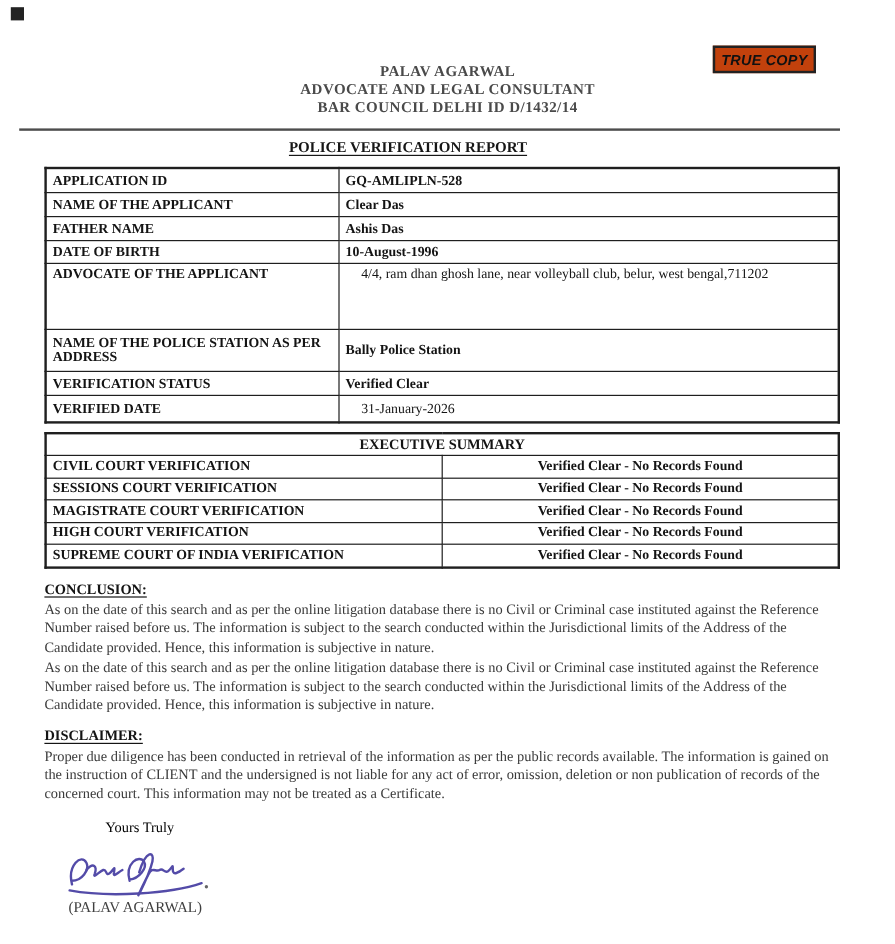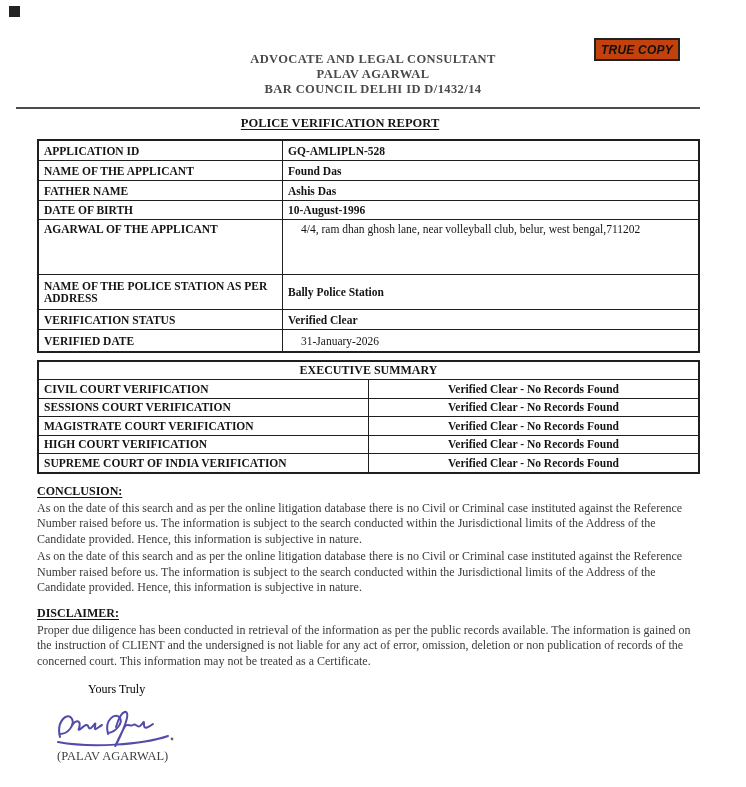--- a/index.html
+++ b/index.html
@@ -43,22 +43,22 @@
   .sig-name{margin:0 0 0 57px;font-size:12.5px;color:#3f3f3f;}
 </style>
 </head>
 <body>
 
 <div class="page">
 
   <div class="corner-mark"></div>
 
   <div class="letterhead">
+    <div>PALAV AGARWAL</div>
     <div>ADVOCATE AND LEGAL CONSULTANT</div>
-    <div>PALAV AGARWAL</div>
     <div>BAR COUNCIL DELHI ID D/1432/14</div>
   </div>
 
   <div class="stamp">
     <span>TRUE COPY</span>
   </div>
 
   <div class="rule"></div>
 
   <div class="report-title">
@@ -66,32 +66,32 @@
   </div>
 
   <table class="details">
     <tbody>
         <tr>
       <td class="lbl">APPLICATION ID</td>
       <td class="val">GQ-AMLIPLN-528</td>
     </tr>
     <tr>
       <td class="lbl">NAME OF THE APPLICANT</td>
-      <td class="val">Found Das</td>
+      <td class="val">Clear Das</td>
     </tr>
     <tr>
       <td class="lbl">FATHER NAME</td>
       <td class="val">Ashis Das</td>
     </tr>
     <tr>
       <td class="lbl">DATE OF BIRTH</td>
       <td class="val">10-August-1996</td>
     </tr>
     <tr>
-      <td class="lbl">AGARWAL OF THE APPLICANT</td>
+      <td class="lbl">ADVOCATE OF THE APPLICANT</td>
       <td class="val normal">4/4, ram dhan ghosh lane, near volleyball club, belur, west bengal,711202</td>
     </tr>
     <tr>
       <td class="lbl">NAME OF THE POLICE STATION AS PER ADDRESS</td>
       <td class="val">Bally Police Station</td>
     </tr>
     <tr>
       <td class="lbl">VERIFICATION STATUS</td>
       <td class="val">Verified Clear</td>
     </tr>

